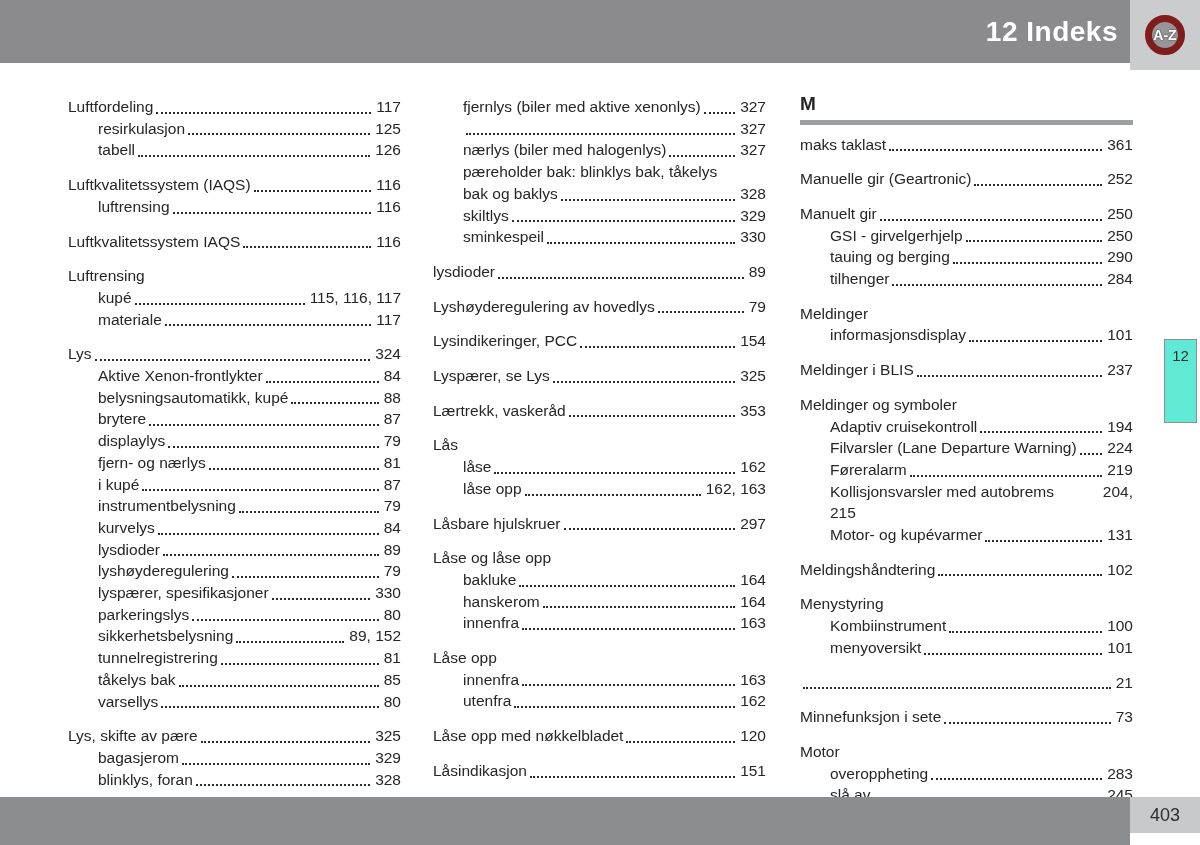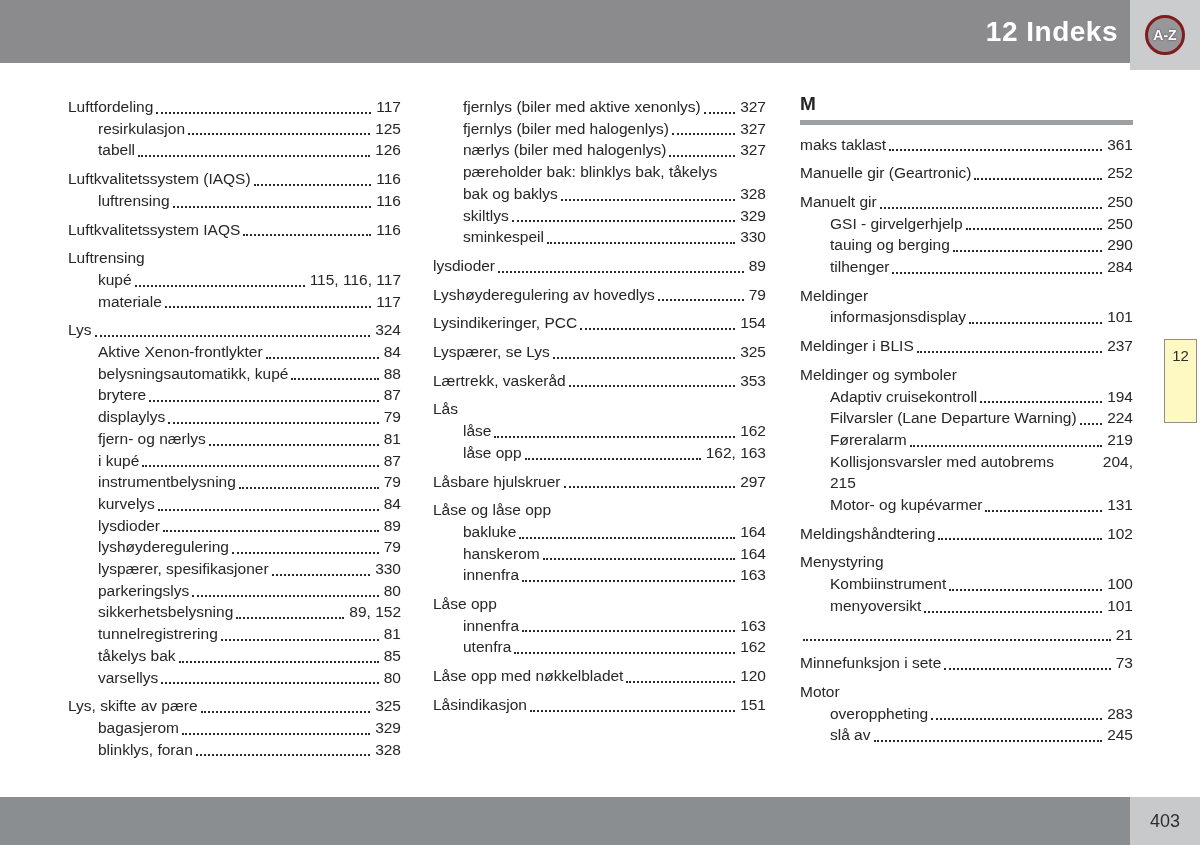--- a/index.html
+++ b/index.html
@@ -5,43 +5,43 @@
   html,body{margin:0;padding:0;background:#e8e8e8;}
   .page{position:relative;width:1200px;height:845px;background:#ffffff;overflow:hidden;
         font-family:Liberation Sans, sans-serif;color:#262626;}
 
   
   .topbar{position:absolute;left:0;top:0;width:1130px;height:63px;background:#8b8b8d;
           display:flex;align-items:center;justify-content:flex-end;padding-right:12px;box-sizing:border-box;}
   .topbar .title{color:#ffffff;font-size:28px;font-weight:bold;letter-spacing:.5px;}
   .topcorner{position:absolute;left:1130px;top:0;width:70px;height:70px;background:#cbcccd;
              display:flex;align-items:center;justify-content:center;}
-  .azcircle{width:40px;height:40px;border-radius:50%;border:3px solid #7f1d1d;background:#97979a;
+  .azcircle{width:40px;height:40px;border-radius:50%;border:7px solid #7f1d1d;background:#97979a;
             display:flex;align-items:center;justify-content:center;color:#ffffff;font-weight:bold;
             font-size:14px;text-shadow:0 0 2px #2f2f31;box-sizing:border-box;}
 
   
   .botbar{position:absolute;left:0;top:797px;width:1130px;height:48px;background:#8b8e90;}
-  .botcorner{position:absolute;left:1130px;top:797px;width:70px;height:48px;background:#c8c9cb;
+  .botcorner{position:absolute;left:1130px;top:797px;width:70px;height:36px;background:#c8c9cb;
              display:flex;align-items:center;justify-content:center;font-size:18px;color:#2e2e2e;}
 
   
-  .sidetab{position:absolute;left:1164px;top:339px;width:33px;height:84px;background:#fef9c3;
+  .sidetab{position:absolute;left:1164px;top:339px;width:33px;height:84px;background:#5eead4;
            border:1px solid #8f8f8f;box-sizing:border-box;text-align:center;padding-top:7px;
            font-size:15px;color:#2e2e2e;}
 
   
   .col{position:absolute;top:92px;width:333px;}
   #col-0{left:68px;} #col-1{left:433px;} #col-2{left:800px;}
 
   .sec-letter{font-size:19px;font-weight:bold;line-height:20px;margin:2px 0 6px 0;}
   .sec-rule{height:4.5px;background:#9da0a2;margin-bottom:9px;}
 
   .entry{display:flex;align-items:flex-end;line-height:21.7px;font-size:15.5px;white-space:nowrap;}
-  .entry.blk{margin-top:7px;}
+  .entry.blk{margin-top:13px;}
   .col > .entry:first-child{margin-top:4px;}
   .sec-rule + .entry{margin-top:0;}
   .entry.ind{padding-left:30px;}
   .dots{flex:1;min-width:8px;border-bottom:2.5px dotted #2b2b2b;margin:0 3px 4px 3px;}
   .sp{flex:1;}
   .pg{margin-left:2px;}
 </style>
 </head>
 <body>
 
@@ -201,21 +201,20 @@
         <span class="pg">328</span>
       </div>
     </div>
   <div class="col" id="col-1">
       <div class="entry ind blk">
         <span class="t">fjernlys (biler med aktive xenonlys)</span>
         <span class="dots"></span>
         <span class="pg">327</span>
       </div>
       <div class="entry ind">
-        <span class="t">fjernlys (biler med halogenlys)</span>
         <span class="dots"></span>
         <span class="pg">327</span>
       </div>
       <div class="entry ind">
         <span class="t">nærlys (biler med halogenlys)</span>
         <span class="dots"></span>
         <span class="pg">327</span>
       </div>
       <div class="entry ind">
         <span class="t">pæreholder bak: blinklys bak, tåkelys</span>

